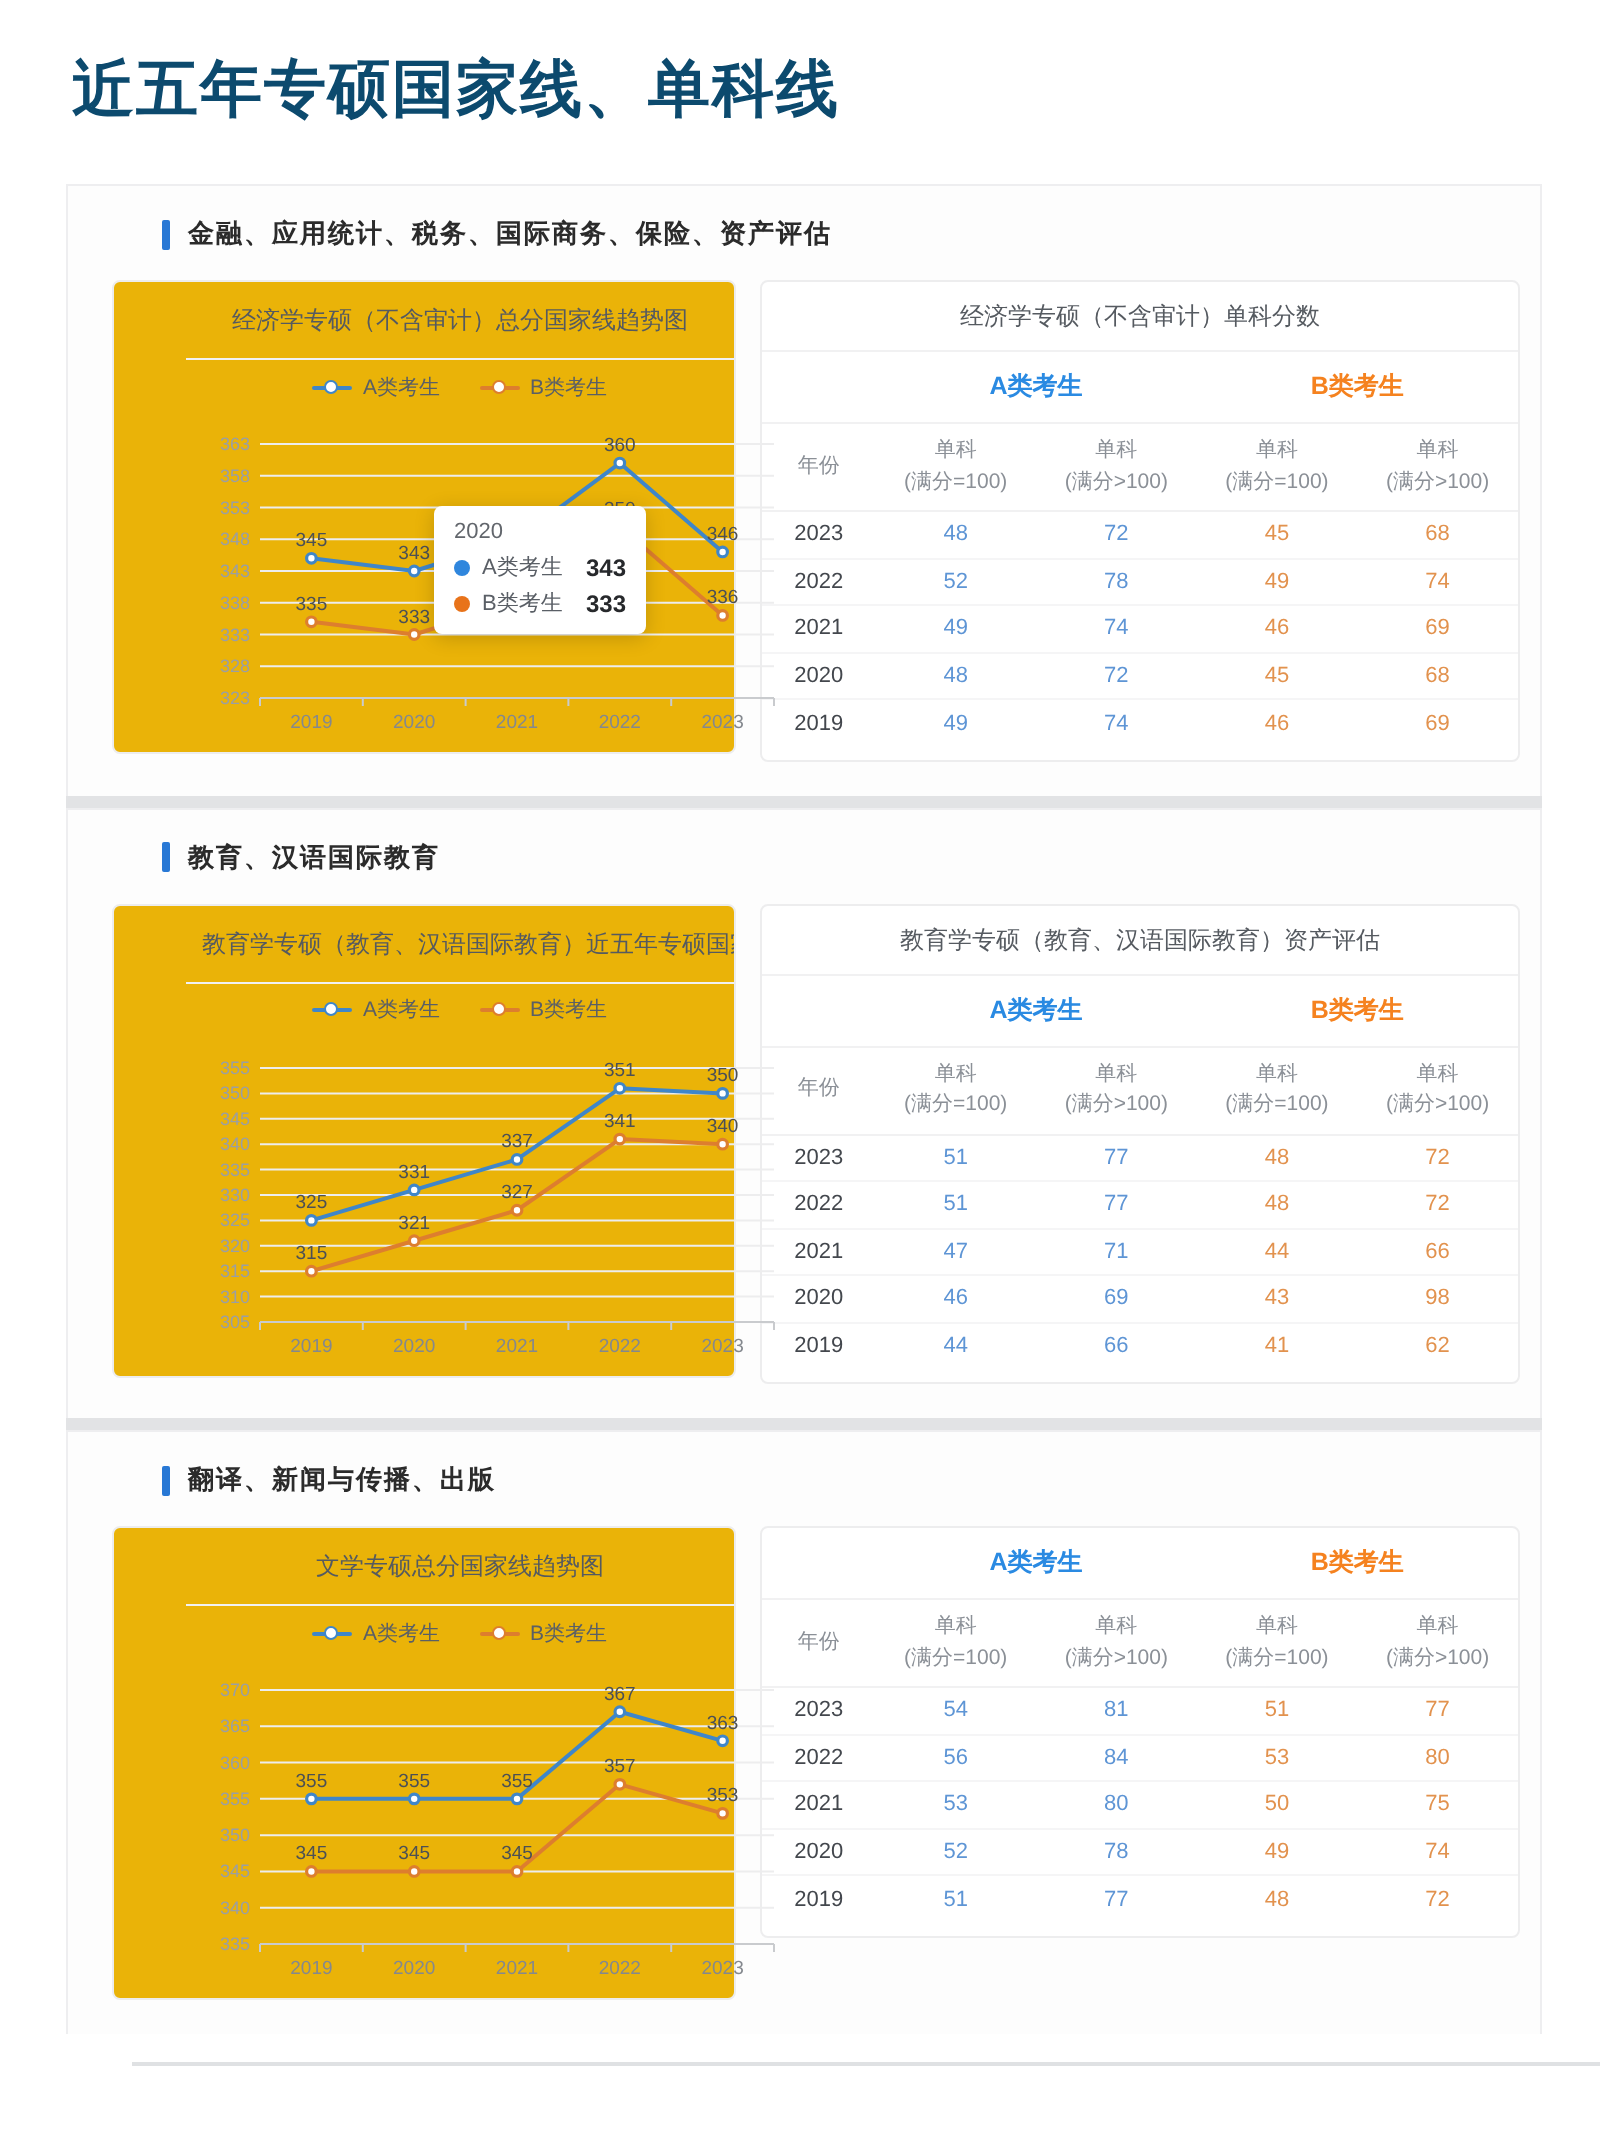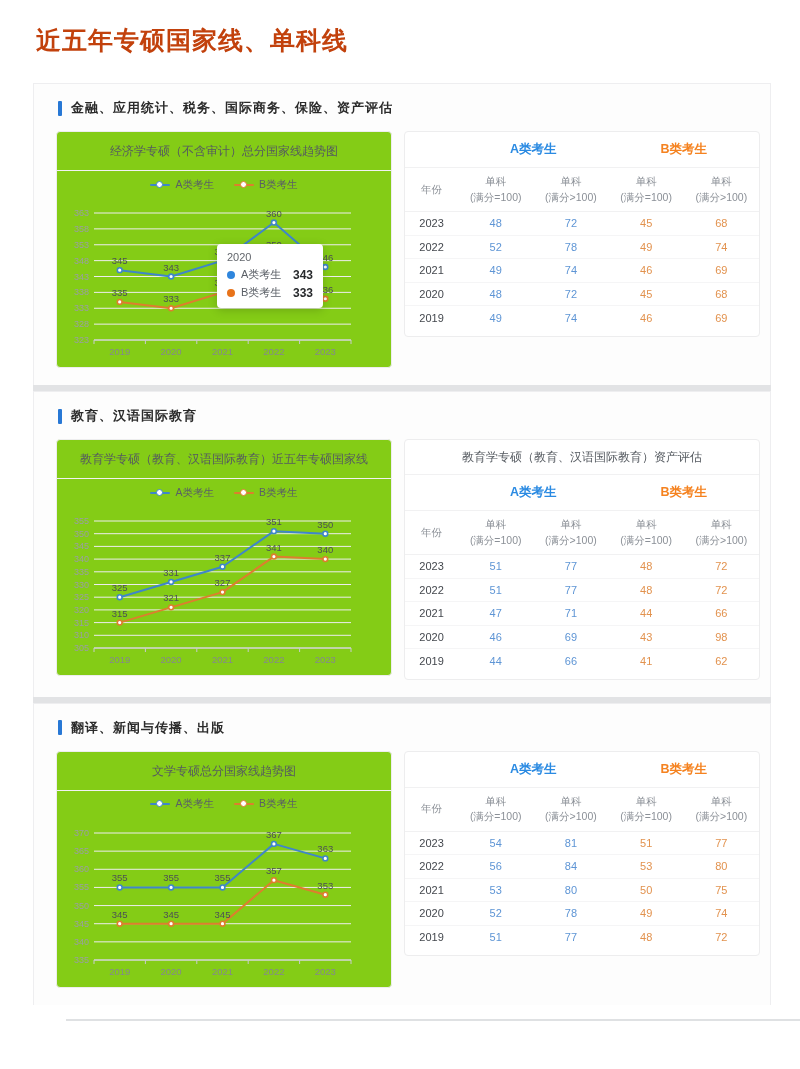--- a/index.html
+++ b/index.html
@@ -1,33 +1,33 @@
 <!DOCTYPE html>
 <html><head>
 <meta charset="utf-8">
 <style>
   * { margin:0; padding:0; box-sizing:border-box; }
   html,body { width:800px; background:#ffffff; font-family:"Liberation Sans", sans-serif; }
   body { height:1069px; overflow:hidden; }
 
-  .page-title { margin:24px 0 26px 36px; font-size:25px; font-weight:700; color:#c2410c; letter-spacing:1px; }
+  .page-title { margin:24px 0 26px 36px; font-size:31px; font-weight:700; color:#0c4a6e; letter-spacing:1px; }
 
   .content { margin-left:33px; width:738px; }
 
   .panel { background:#fdfdfd; border:1px solid #eeeef0; border-bottom:none; padding:13px 10px 17px 22px; }
   .panel:last-of-type { border-bottom:1px solid #eeeef0; }
   .section-divider { height:6px; background:#e2e3e5; }
 
-  .section-header { display:flex; align-items:center; gap:9px; margin:2px 0 14px 2px; }
+  .section-header { display:flex; align-items:center; gap:9px; margin:2px 0 14px 25px; }
   .accent-bar { width:4px; height:15px; background:#2878d5; border-radius:1px; }
   .section-header-label { font-size:13px; font-weight:700; color:#2b2b2b; letter-spacing:1px; }
 
   .cards { display:flex; gap:12px; align-items:flex-start; }
 
-  .chart-card { position:relative; width:336px; background:#84cc16; border:1px solid #ededee; border-radius:4px; }
+  .chart-card { position:relative; width:312px; background:#eab308; border:1px solid #ededee; border-radius:4px;padding-left:36px; }
   .chart-title { height:39px; line-height:39px; text-align:center; font-size:12px; color:#555a60; border-bottom:1px solid #f1f1f2; padding:0 8px; white-space:nowrap; overflow:hidden; }
   .legend { height:27px; display:flex; align-items:center; justify-content:center; gap:20px; }
   .legend-item { display:flex; align-items:center; gap:5px; font-size:10.5px; color:#5a5f66; }
   .line-marker { position:relative; width:20px; height:8px; display:inline-block; }
   .line-marker::before { content:""; position:absolute; left:0; right:0; top:3px; height:2px; border-radius:1px; }
   .line-marker::after { content:""; position:absolute; left:6px; top:0; width:5px; height:5px; border-radius:50%; background:#fff; border:1.6px solid; }
   .marker-a::before { background:#3f86c9; } .marker-a::after { border-color:#3f86c9; }
   .marker-b::before { background:#dd7e2e; } .marker-b::after { border-color:#dd7e2e; }
   .chart-svg { display:block; width:310px; height:169px; }
 
@@ -143,20 +143,21 @@
             <span class="tooltip-value">343</span>
           </div>
           <div class="tooltip-row">
             <span class="tooltip-dot dot-b"></span>
             <span class="tooltip-label">B类考生</span>
             <span class="tooltip-value">333</span>
           </div>
         </div>
       </div>
       <div class="table-card">
+        <div class="table-title">经济学专硕（不含审计）单科分数</div>
         <div class="tgrid group-row">
           <div class="group-a">A类考生</div>
           <div class="group-b">B类考生</div>
         </div>
         <div class="tgrid colhead-row">
           <div class="colhead">年份</div>
           <div class="colhead"><span>单科</span><br><span>(满分=100)</span></div>
           <div class="colhead"><span>单科</span><br><span>(满分&gt;100)</span></div>
           <div class="colhead"><span>单科</span><br><span>(满分=100)</span></div>
           <div class="colhead"><span>单科</span><br><span>(满分&gt;100)</span></div>

